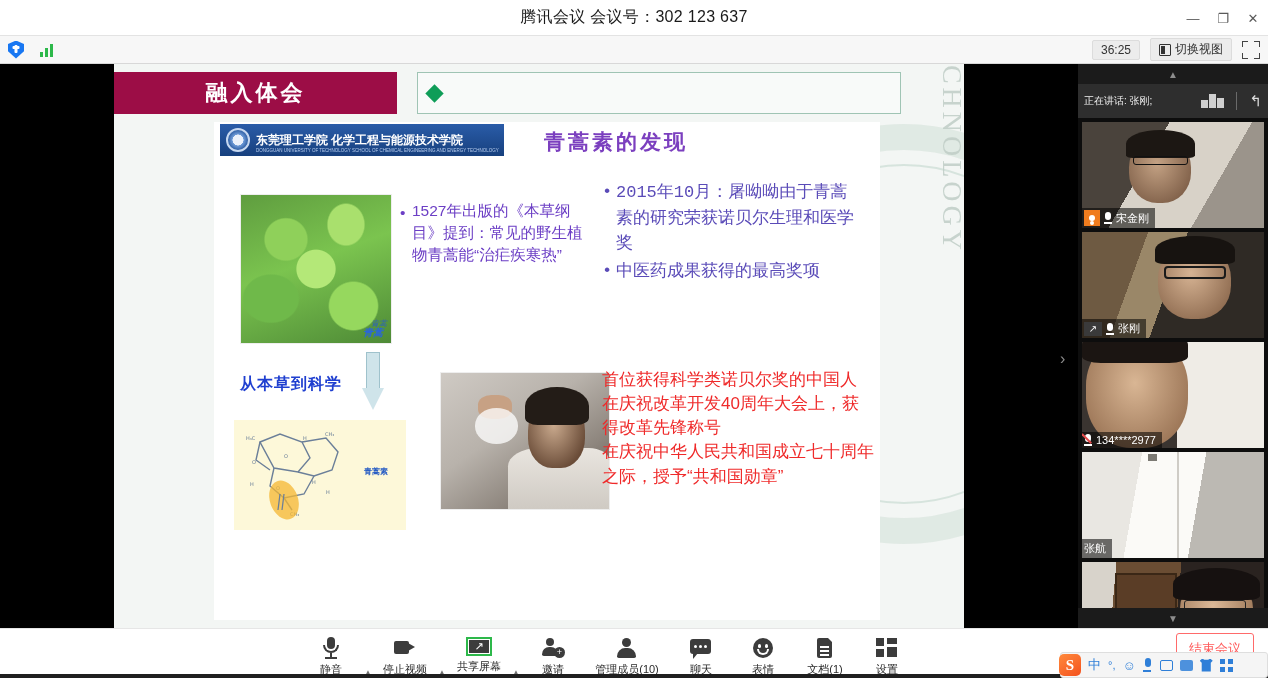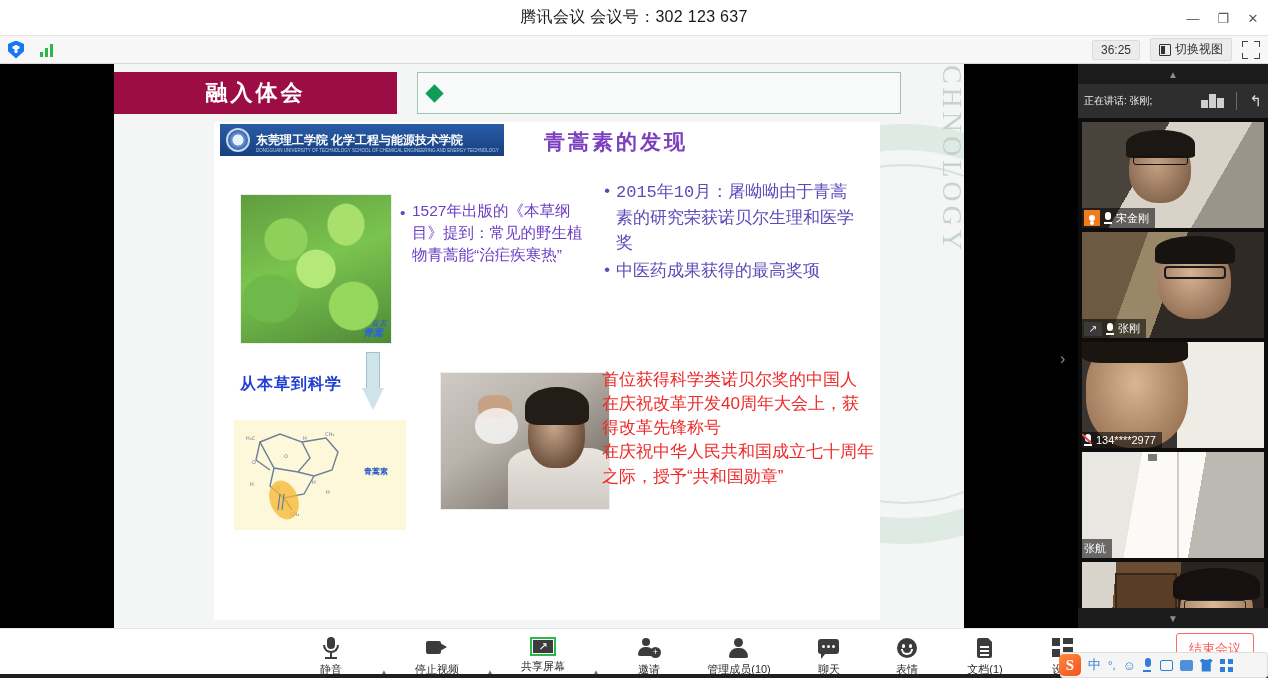--- a/index.html
+++ b/index.html
@@ -277,21 +277,21 @@
   .ph5 .face{position:absolute;right:6%;top:16%;width:40%;height:62%;border-radius:44%;
     background:radial-gradient(ellipse at 45% 40%,#dcb998,#8a6445);}
   .ph5 .hair{position:absolute;right:2%;top:6%;width:48%;height:30%;background:#161110;border-radius:50% 50% 14% 14%;}
   .ph5 .glass{position:absolute;right:10%;top:36%;width:34%;height:10%;border:1.5px solid #222;border-radius:3px;}
 
   
   .bottombar {
     position:absolute; left:0; top:628px; width:1268px; height:50px;
     background:#ffffff; border-top:1px solid #e6e6e6;
   }
-  .ctrls { position:absolute; left:300px; top:4px; display:flex; align-items:flex-start; gap:16px; }
+  .ctrls { position:absolute; left:300px; top:4px; display:flex; align-items:flex-start; gap:0; }
   .ctrl {
     width:62px; display:flex; flex-direction:column; align-items:center; gap:3px; padding-top:4px;
     cursor:pointer;
   }
   .ctrl .lbl { font-size:11px; color:#2b2b2b; white-space:nowrap; }
   .caret { align-self:flex-end; margin-top:10px; color:#6f6f6f; font-size:8px; width:12px; text-align:center;}
 
   .ic { width:24px; height:22px; position:relative; }
   
   .ic-mic .cap{position:absolute;left:8px;top:0;width:8px;height:12px;background:#3c3c3c;border-radius:4px;}

